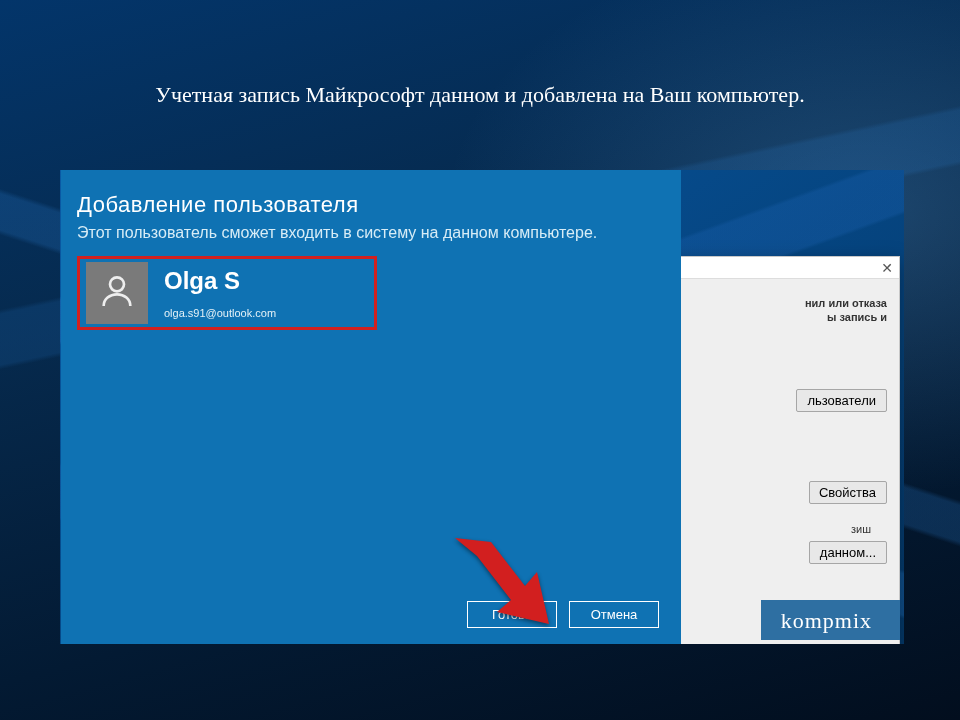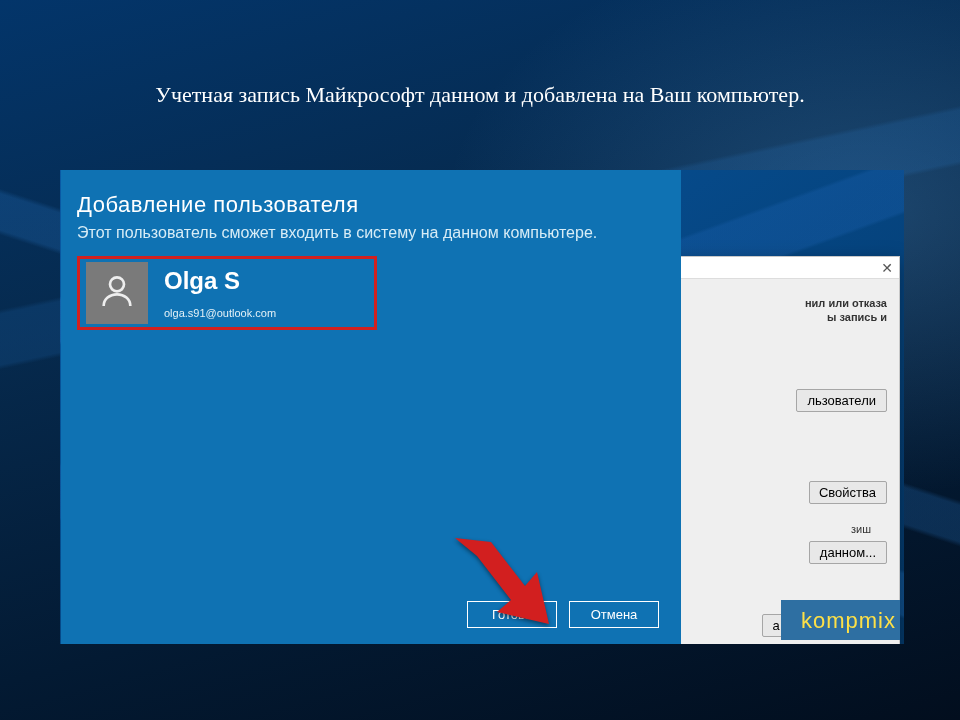--- a/index.html
+++ b/index.html
@@ -89,23 +89,24 @@
 
   
   .arrow {
     position:absolute; left:394px; top:368px; width:110px; height:90px; pointer-events:none;
   }
   .arrow svg { width:100%; height:100%; filter: drop-shadow(0 2px 2px rgba(0,0,0,.45)); }
 
   
   .wm {
     position:absolute; right:4px; bottom:4px;
-    background:#2e6fa2; color:#fde047;
+    background:#2e6fa2; color:#ffffff;
     font-size:22px; letter-spacing:1px;
-    padding:8px 4px 6px 20px;
+    padding:8px 28px 6px 20px;
+    font-family:Liberation Serif, serif;
   }
 </style>
 </head>
 <body>
 
 <div class="caption">Учетная запись Майкрософт данном и добавлена на Ваш компьютер.</div>
 
 <div class="scene">
 
   <div class="sysdlg">

